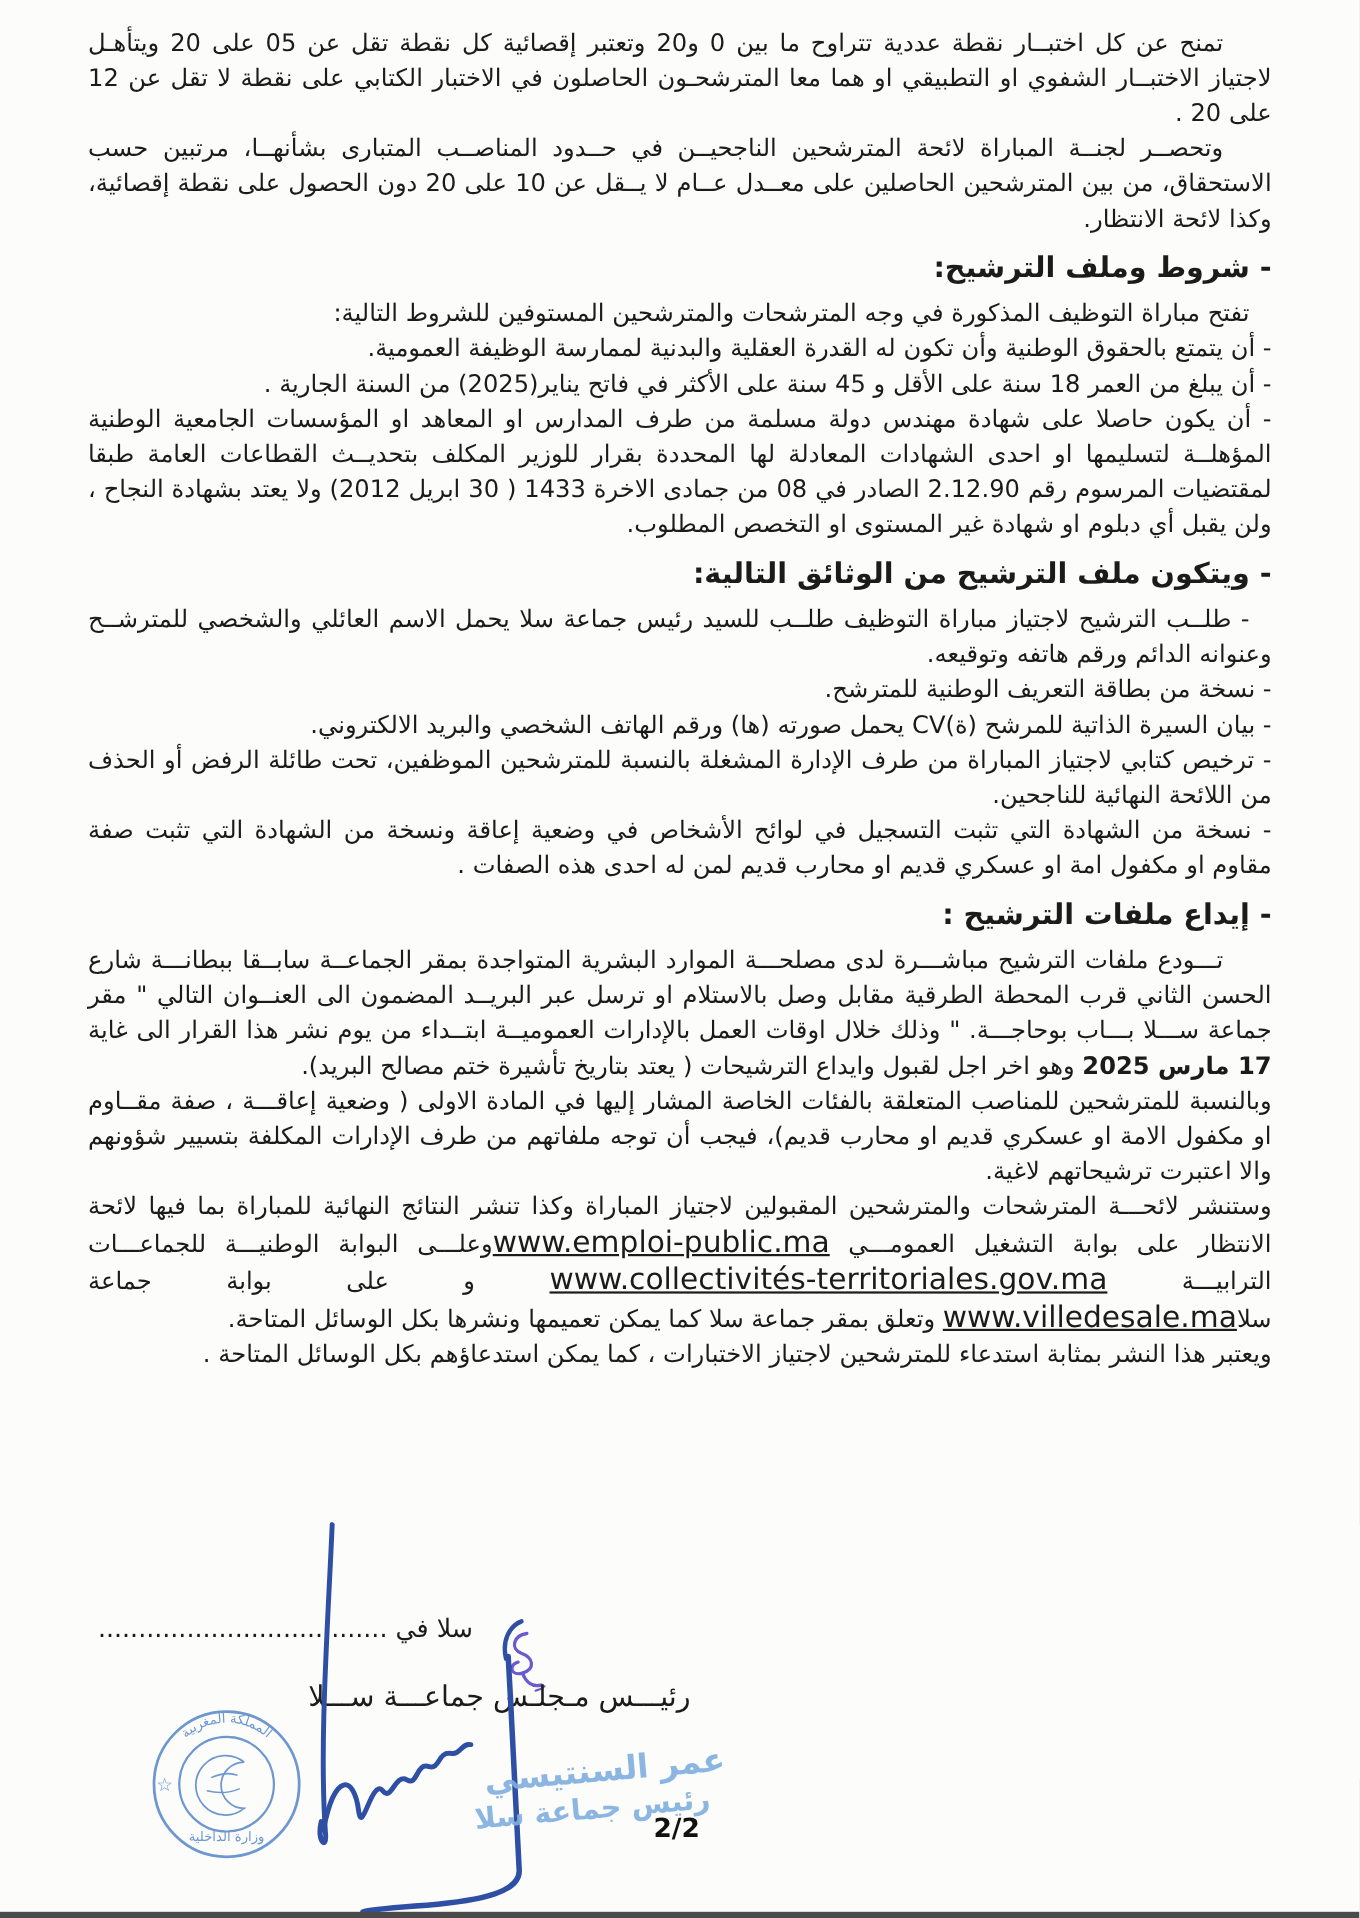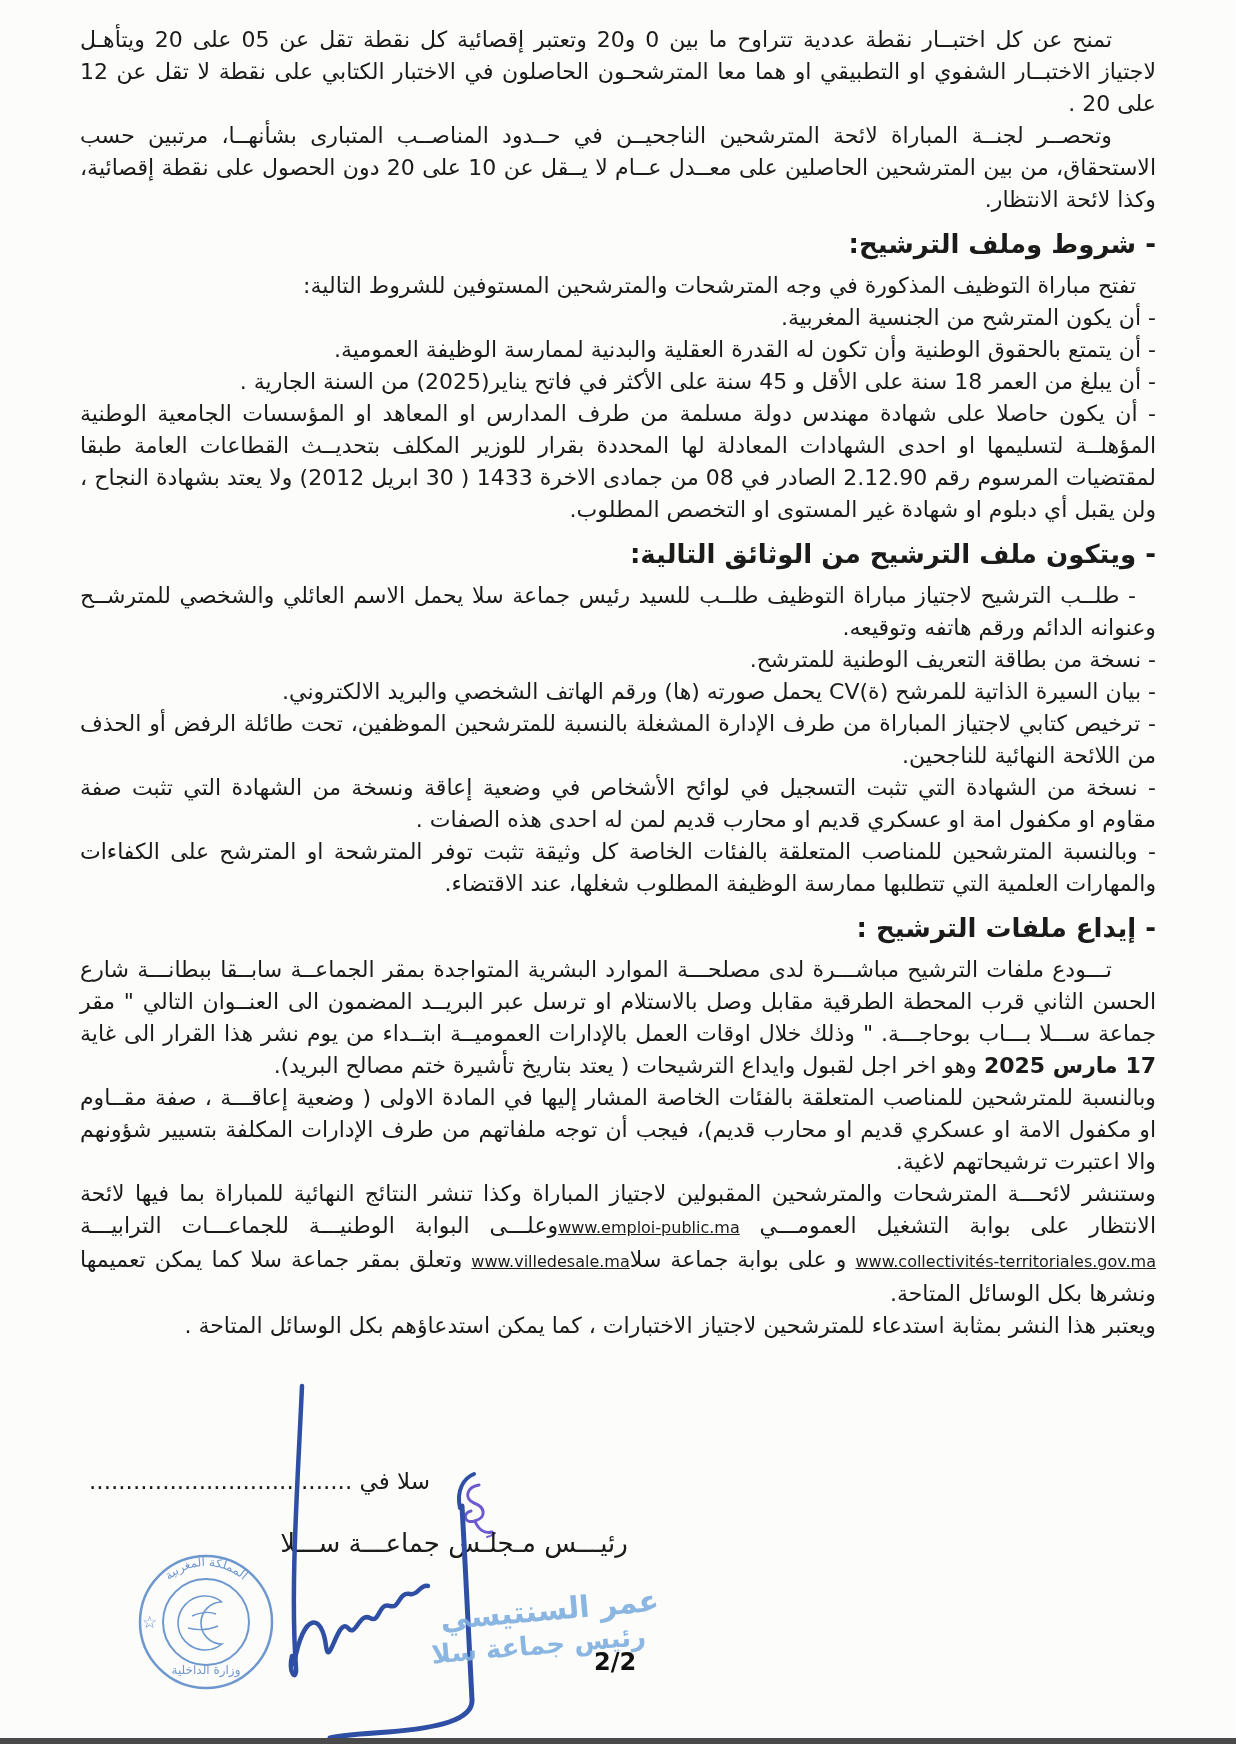--- a/index.html
+++ b/index.html
@@ -38,21 +38,21 @@
     font-weight:bold;
     text-align:right;
     text-decoration-thickness:2.5px;
     text-underline-offset:7px;
     margin:12px 0 10px 0;
   }
   .url{
     direction:ltr;
     unicode-bidi:embed;
     text-decoration:underline;
-    font-size:16px;
+    font-size:27px;
   }
   .date-bold{font-weight:bold;}
   
   .place-line{
     position:absolute;top:1468px;right:806px;
     direction:rtl;white-space:nowrap;
     font-size:23px;color:var(--ink);
   }
   .title-line{
     position:absolute;top:1528px;left:248px;width:412px;
@@ -83,32 +83,30 @@
 
 <div class="page">
 
   <div class="content">
 
     <p class="indent">تمنح عن كل اختبــار نقطة عددية تتراوح ما بين 0 و20 وتعتبر إقصائية كل نقطة تقل عن 05 على 20 ويتأهـل لاجتياز الاختبــار الشفوي او التطبيقي او هما معا المترشحـون الحاصلون في الاختبار الكتابي على نقطة لا تقل عن 12 على 20 .</p>
     <p class="indent">وتحصــر لجنــة المباراة لائحة المترشحين الناجحيــن في حــدود المناصــب المتبارى بشأنهــا، مرتبين حسب الاستحقاق، من بين المترشحين الحاصلين على معــدل عــام لا يــقل عن 10 على 20 دون الحصول على نقطة إقصائية، وكذا لائحة الانتظار.</p>
 
     <span class="sec-heading">- شروط وملف الترشيح:</span>
     <p class="sm-indent">تفتح مباراة التوظيف المذكورة في وجه المترشحات والمترشحين المستوفين للشروط التالية:</p>
-    <p>- أن يكون المترشح من الجنسية المغربية.</p>
     <p>- أن يتمتع بالحقوق الوطنية وأن تكون له القدرة العقلية والبدنية لممارسة الوظيفة العمومية.</p>
     <p>- أن يبلغ من العمر 18 سنة على الأقل و 45 سنة على الأكثر في فاتح يناير(2025) من السنة الجارية .</p>
     <p>- أن يكون حاصلا على شهادة مهندس دولة  مسلمة من طرف المدارس او المعاهد او المؤسسات الجامعية الوطنية المؤهلــة لتسليمها او احدى الشهادات المعادلة لها المحددة بقرار للوزير المكلف بتحديــث القطاعات العامة طبقا لمقتضيات المرسوم رقم 2.12.90 الصادر في 08 من جمادى الاخرة 1433 ( 30 ابريل 2012) ولا يعتد بشهادة النجاح ، ولن يقبل أي دبلوم او شهادة غير المستوى او التخصص المطلوب.</p>
 
     <span class="sec-heading">- ويتكون ملف الترشيح من الوثائق التالية:</span>
     <p class="sm-indent">- طلــب الترشيح لاجتياز مباراة التوظيف طلــب للسيد رئيس جماعة سلا يحمل الاسم العائلي والشخصي للمترشــح وعنوانه الدائم ورقم هاتفه وتوقيعه.</p>
     <p>- نسخة من بطاقة التعريف الوطنية للمترشح.</p>
     <p>- بيان السيرة الذاتية للمرشح (ة)CV يحمل صورته (ها) ورقم الهاتف الشخصي والبريد الالكتروني.</p>
     <p>- ترخيص كتابي لاجتياز المباراة من طرف الإدارة المشغلة بالنسبة للمترشحين الموظفين، تحت طائلة الرفض أو الحذف من اللائحة النهائية للناجحين.</p>
     <p>- نسخة من الشهادة التي تثبت التسجيل في لوائح الأشخاص في وضعية إعاقة ونسخة من الشهادة التي تثبت صفة مقاوم او مكفول امة او عسكري  قديم او محارب قديم لمن له احدى هذه الصفات .</p>
-    <p>- وبالنسبة المترشحين للمناصب المتعلقة بالفئات الخاصة كل وثيقة تثبت توفر المترشحة او المترشح على الكفاءات والمهارات العلمية التي تتطلبها ممارسة الوظيفة المطلوب شغلها، عند الاقتضاء.</p>
 
     <span class="sec-heading">- إيداع ملفات الترشيح :</span>
     <p class="indent">
       <span>تـــودع ملفات الترشيح مباشـــرة لدى مصلحـــة الموارد البشرية المتواجدة بمقر الجماعــة سابــقا ببطانـــة شارع الحسن الثاني قرب المحطة الطرقية مقابل وصل بالاستلام او ترسل عبر البريــد المضمون الى العنــوان التالي " مقر جماعة ســـلا بـــاب بوحاجـــة. " وذلك خلال اوقات العمل بالإدارات العموميــة ابتــداء من يوم نشر هذا القرار الى غاية </span><span class="date-bold">17 مارس 2025</span><span> وهو اخر اجل لقبول وايداع الترشيحات ( يعتد بتاريخ تأشيرة ختم مصالح البريد).</span>
     </p>
     <p>وبالنسبة للمترشحين للمناصب المتعلقة بالفئات الخاصة المشار إليها في المادة الاولى ( وضعية إعاقـــة ، صفة مقــاوم او مكفول الامة او عسكري قديم او محارب قديم)، فيجب أن توجه ملفاتهم من طرف الإدارات المكلفة بتسيير شؤونهم والا اعتبرت ترشيحاتهم لاغية.</p>
     <p>
       <span>وستنشر لائحـــة المترشحات والمترشحين المقبولين لاجتياز المباراة وكذا تنشر النتائج النهائية للمباراة بما فيها لائحة الانتظار على بوابة التشغيل العمومـــي </span><span class="url">www.emploi-public.ma</span><span>وعلـــى البوابة الوطنيـــة للجماعـــات الترابيـــة </span><span class="url">www.collectivités-territoriales.gov.ma</span><span> و على بوابة جماعة سلا</span><span class="url">www.villedesale.ma</span><span> وتعلق بمقر جماعة سلا كما يمكن تعميمها ونشرها بكل الوسائل المتاحة.</span>
     </p>
     <p>ويعتبر هذا النشر بمثابة استدعاء للمترشحين لاجتياز الاختبارات ، كما يمكن استدعاؤهم بكل الوسائل المتاحة .</p>

